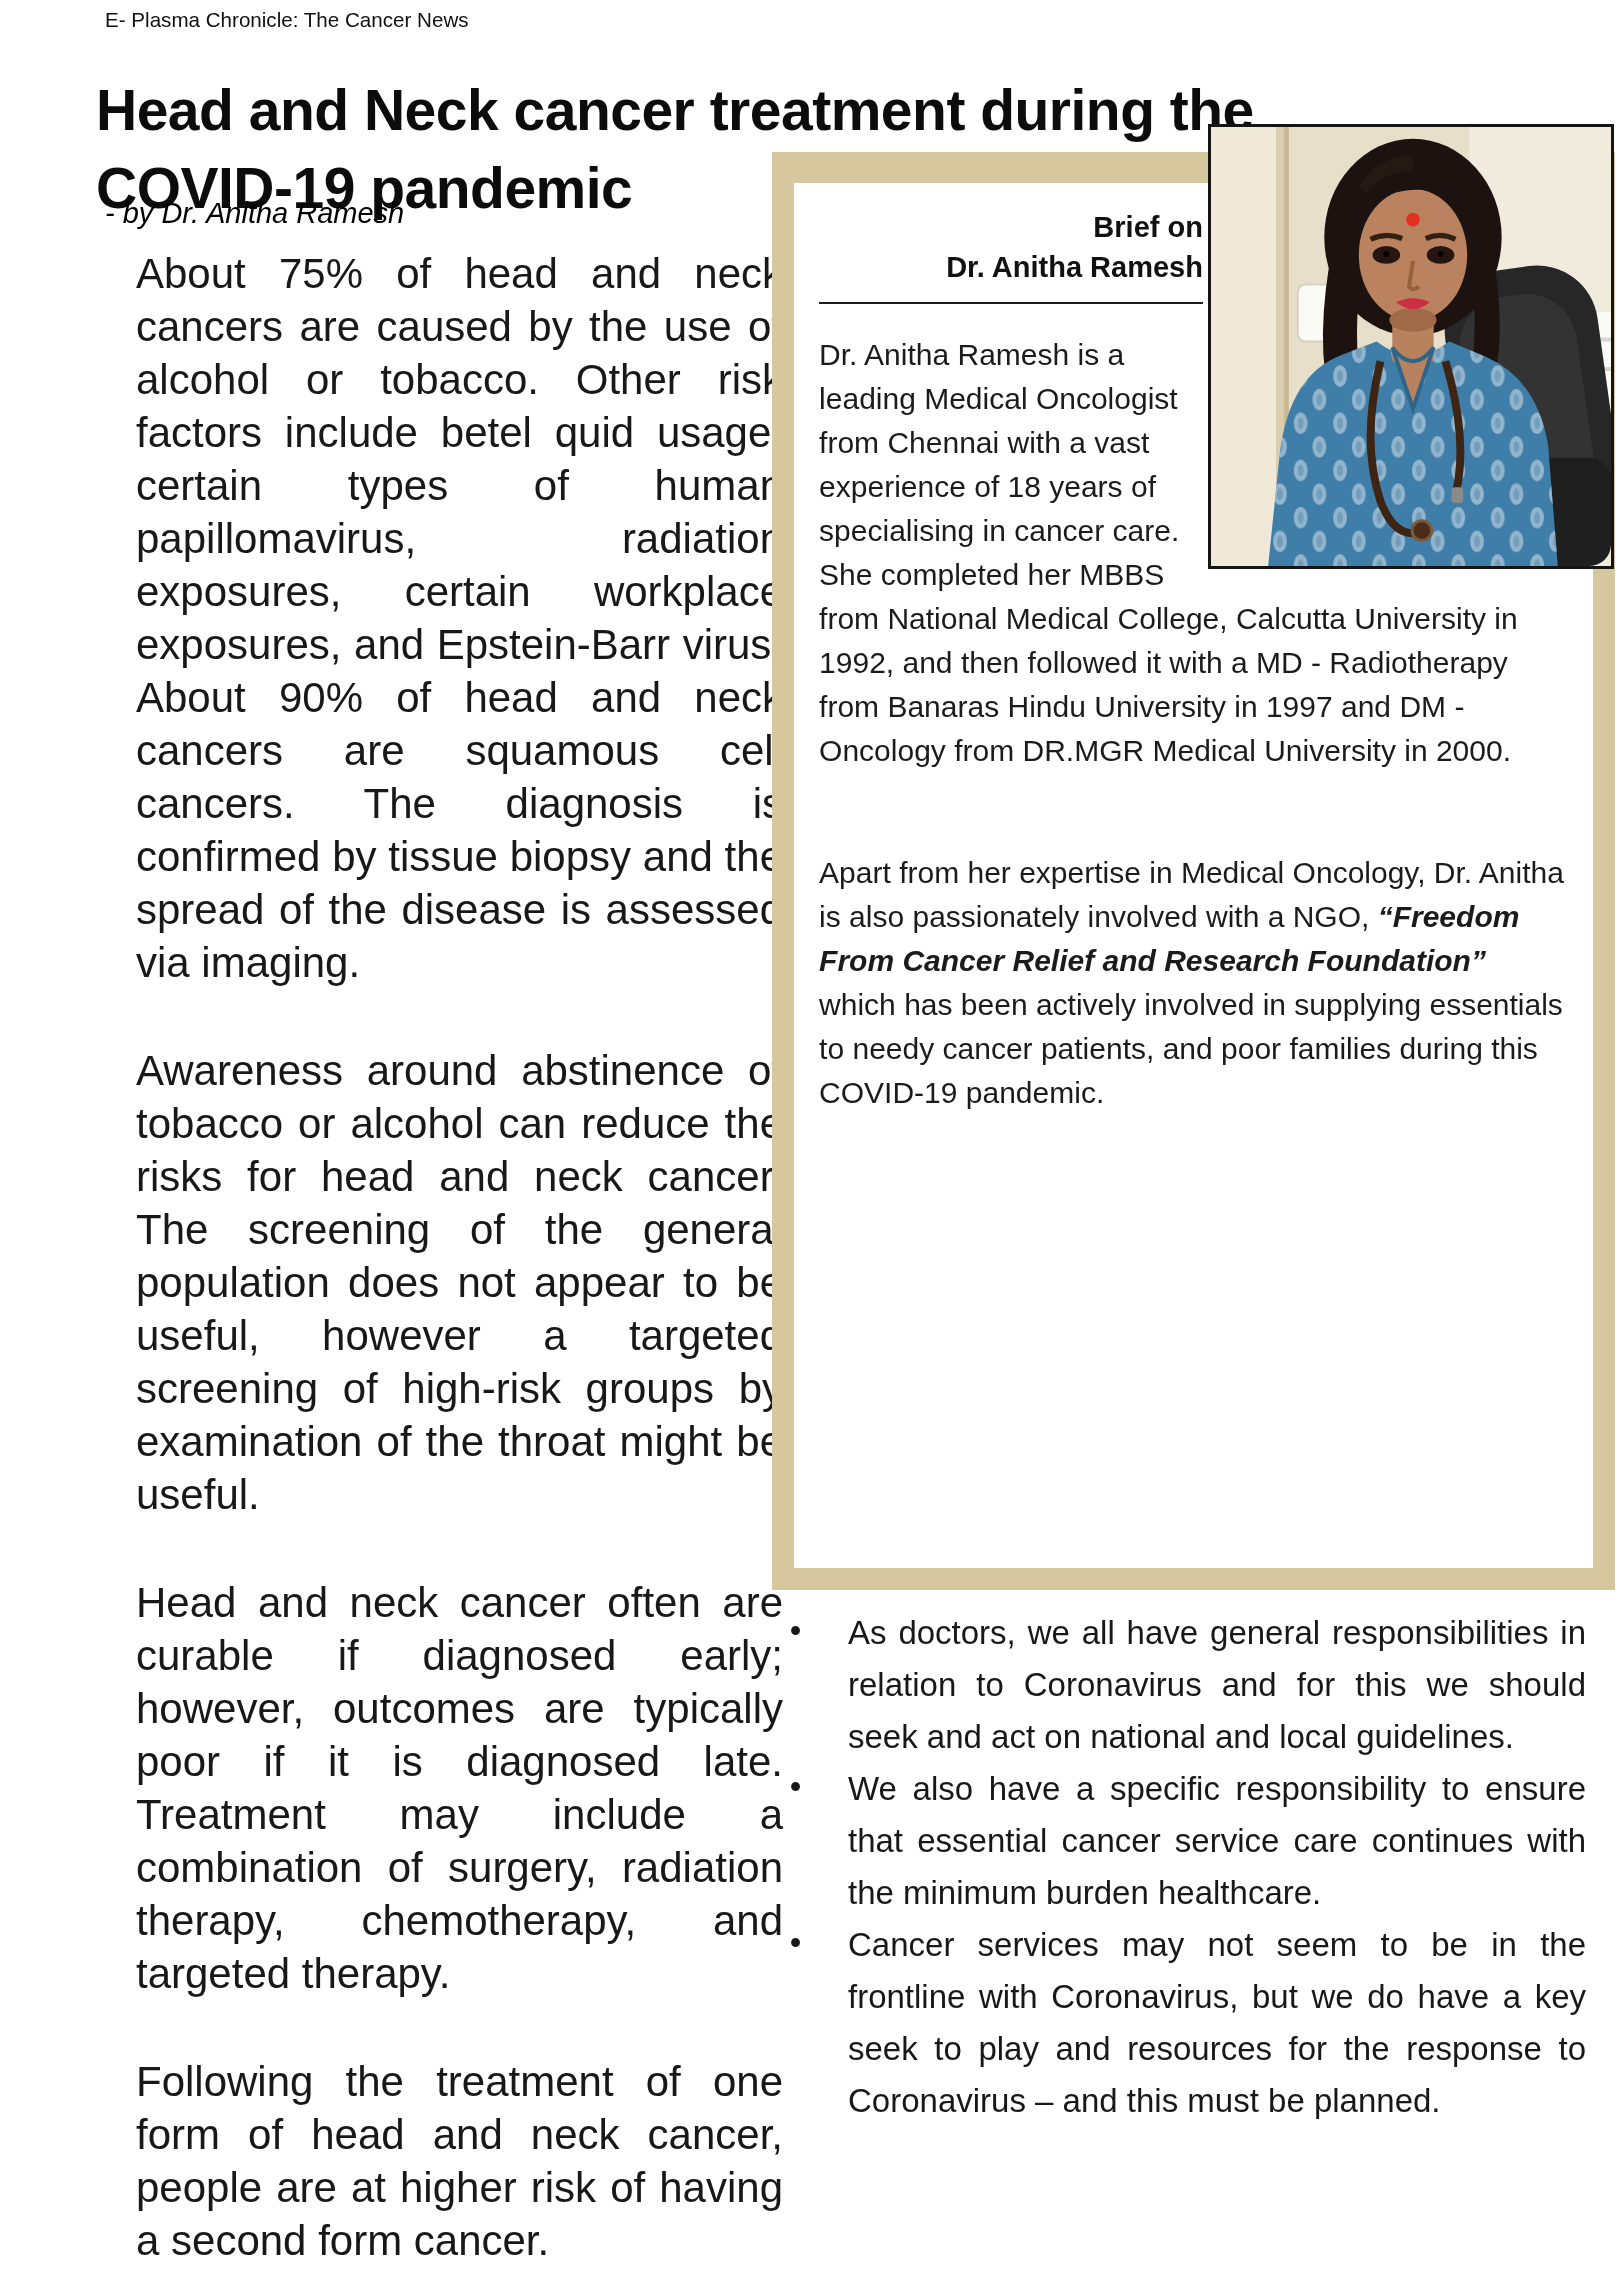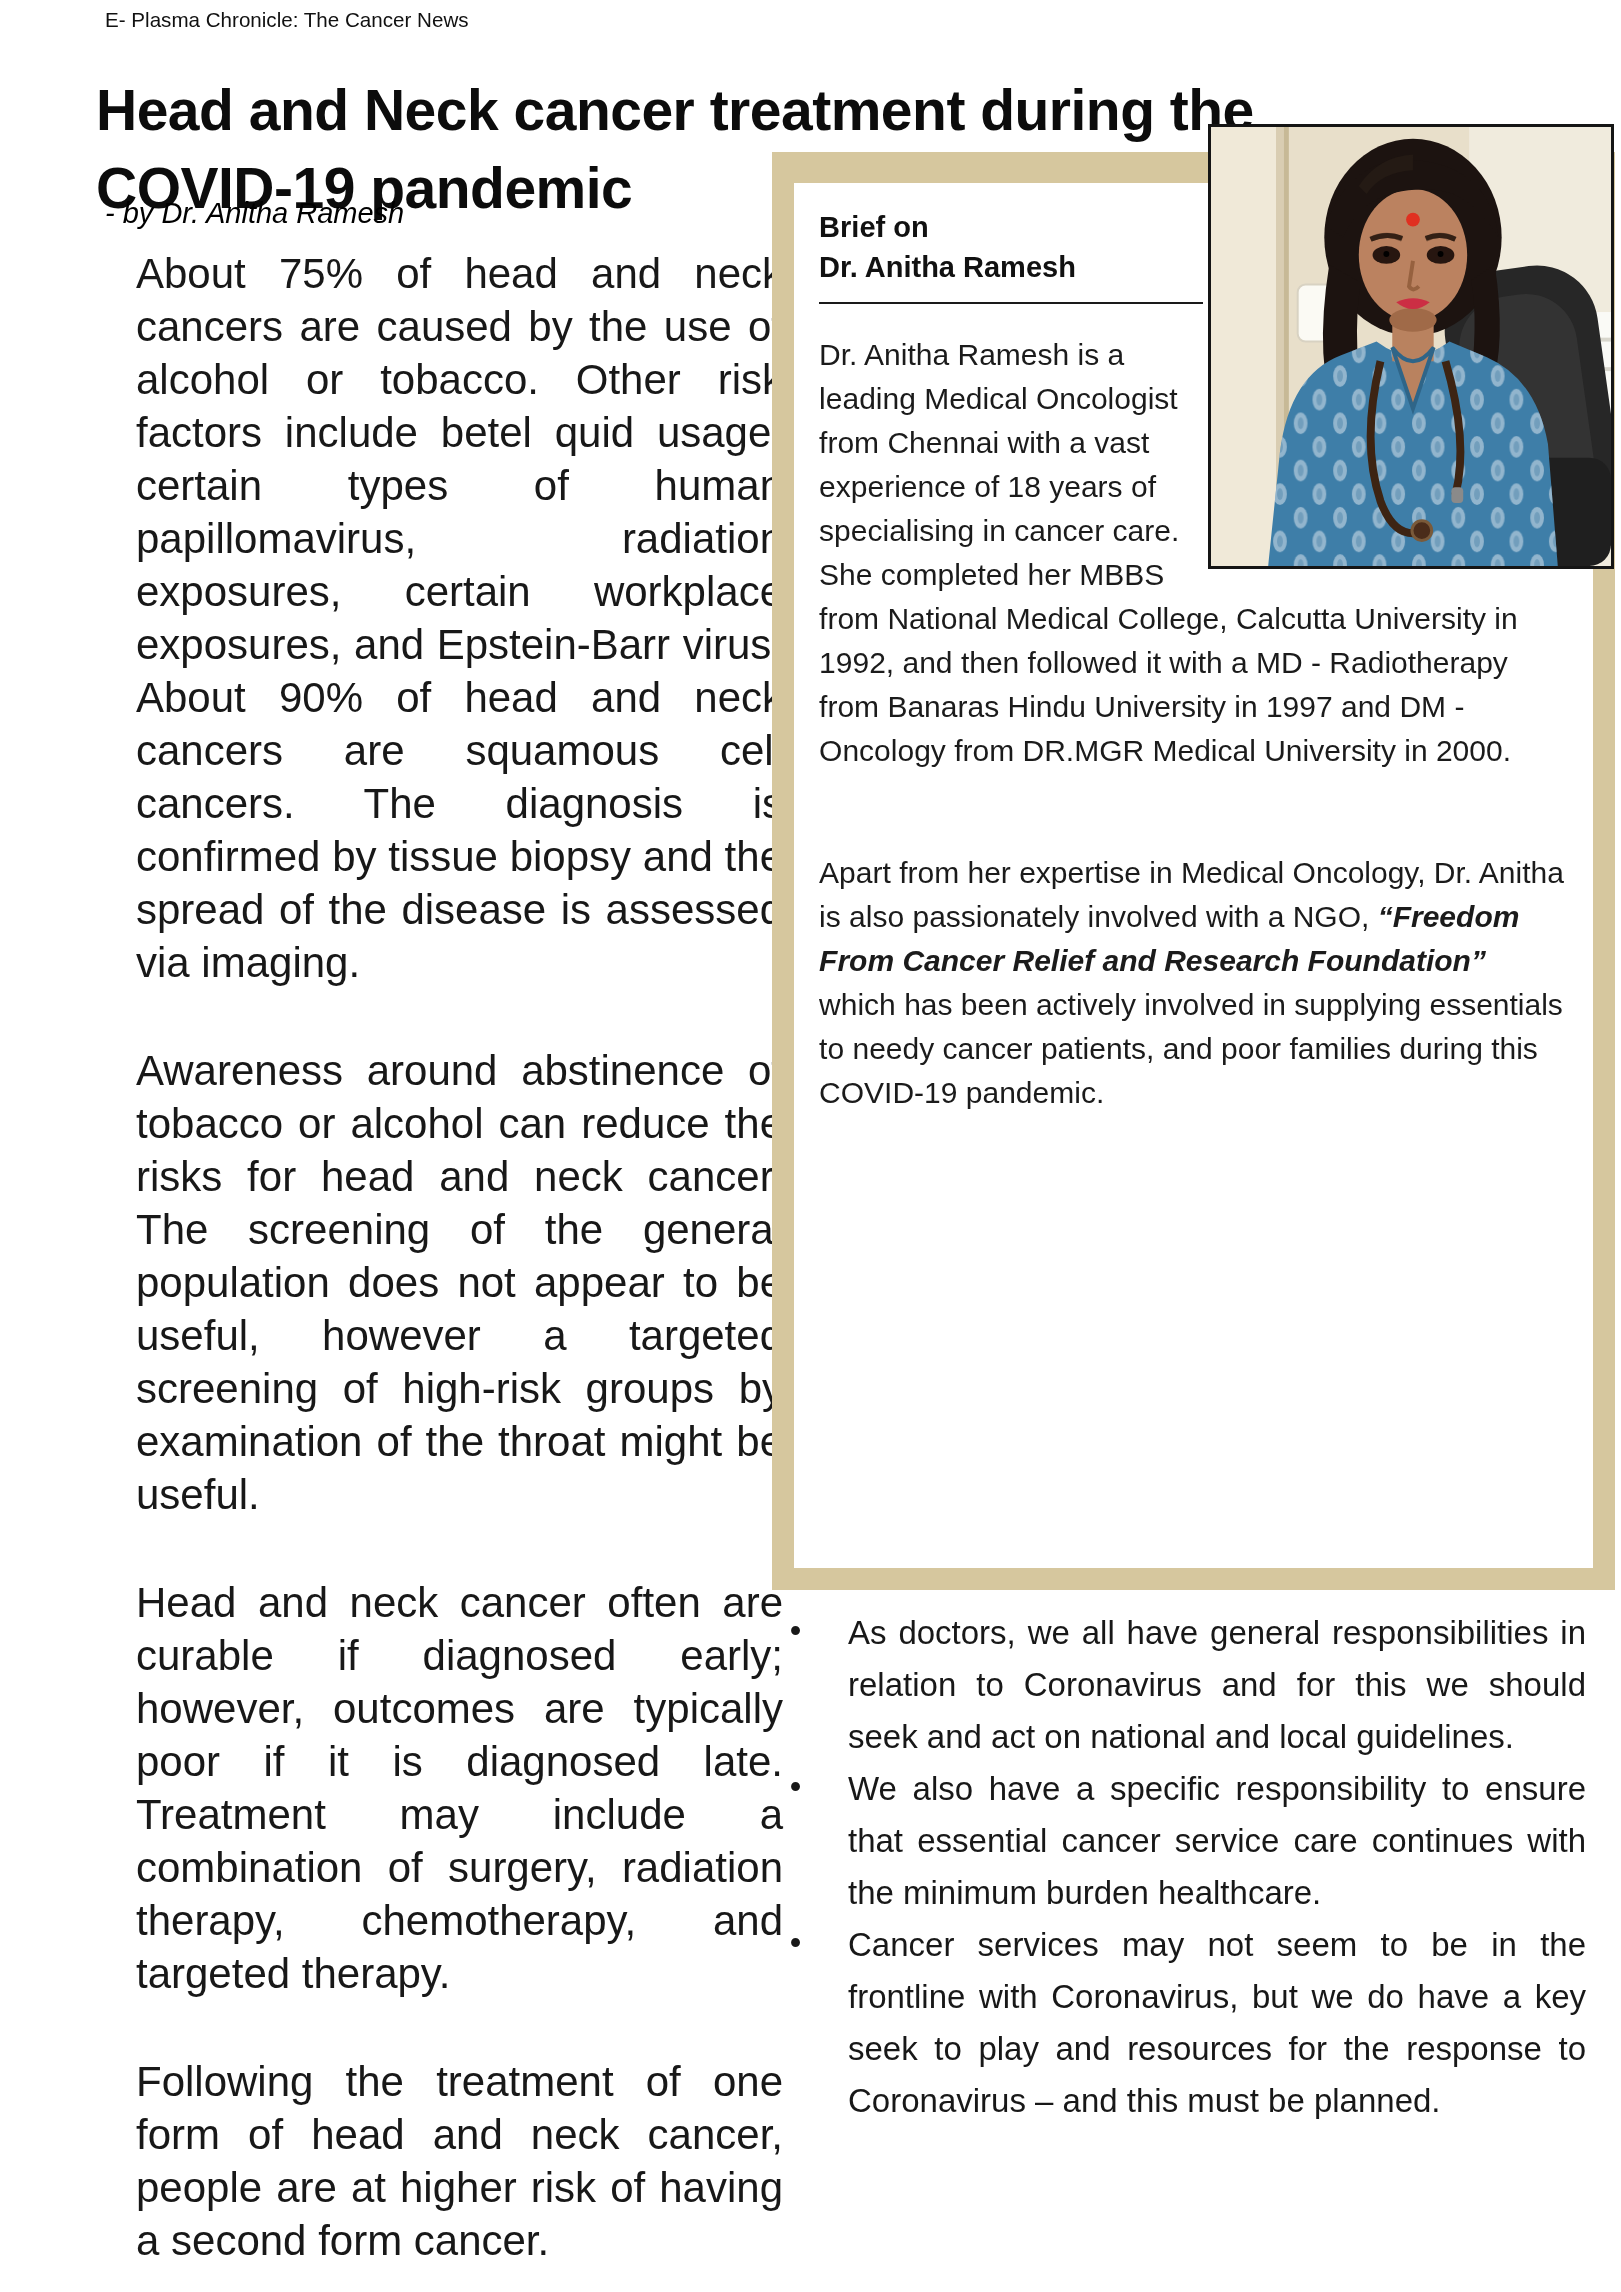--- a/index.html
+++ b/index.html
@@ -14,21 +14,21 @@
   .byline{position:absolute;left:105px;top:197px;font-size:29px;font-style:italic;color:#000000;}
 
   .left-col{position:absolute;left:104px;top:247px;width:647px;
     font-size:42px;line-height:53px;text-align:justify;color:#181818;margin-left:32px;}
   .left-col p{margin:0 0 55px 0;}
 
   .brief-outer{position:absolute;left:772px;top:152px;width:843px;height:1438px;background:#d6c79e;}
   .brief-inner{position:absolute;left:21.6px;top:31px;right:21.6px;bottom:21.6px;background:#ffffff;
     padding:23.5px 25.5px;box-sizing:border-box;font-size:30px;line-height:44px;color:#1b1b1b;}
   .photo-spacer{float:right;width:365px;height:365px;}
-  .brief-title{text-align:left;font-weight:700;font-size:29px;line-height:40px;color:#111;}
+  .brief-title{text-align:right;font-weight:700;font-size:29px;line-height:40px;color:#111;}
   .brief-title span{display:block;}
   .brief-hr{overflow:hidden;height:2px;background:#1a1a1a;margin:15.7px 0 29px 0;}
   .brief-inner p{margin:0 0 78px 0;}
   .brief-inner p.last{margin-bottom:0;}
   .ngo-name{font-weight:700;font-style:italic;margin-top:34px;}
 
   .photo-frame{position:absolute;left:1208px;top:124px;width:406px;height:445px;
     border:3.9px solid #151515;box-sizing:border-box;background:#e9e1cf;z-index:5;}
   .photo-frame svg{display:block;width:100%;height:100%;}
 

